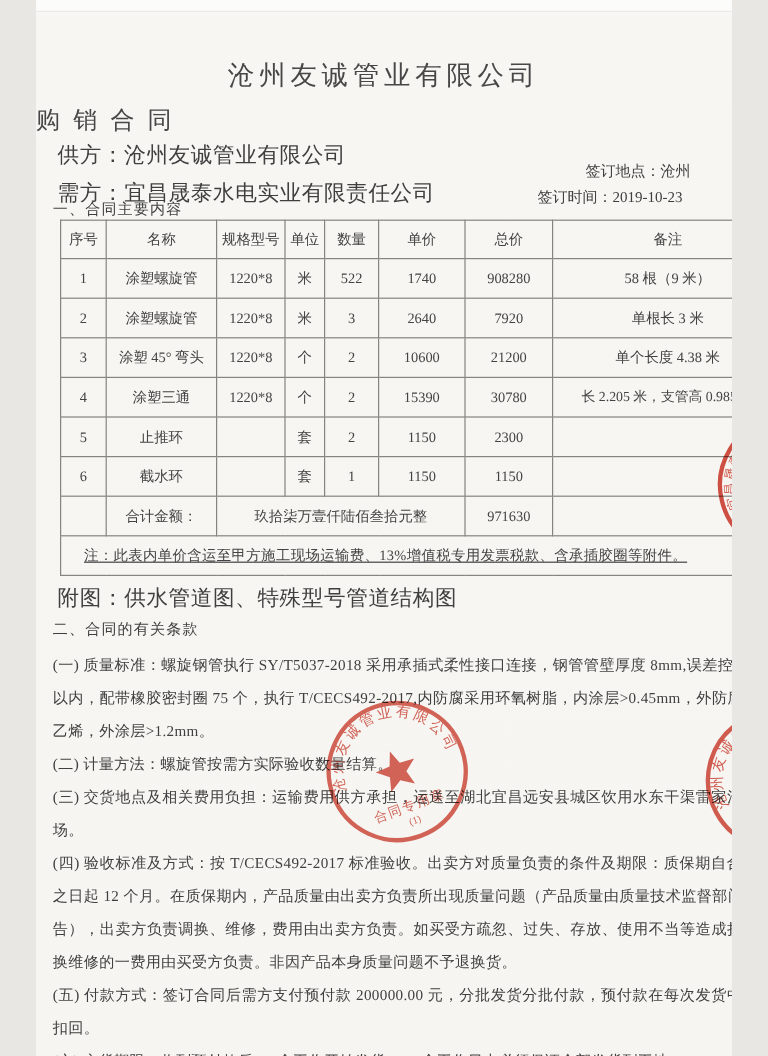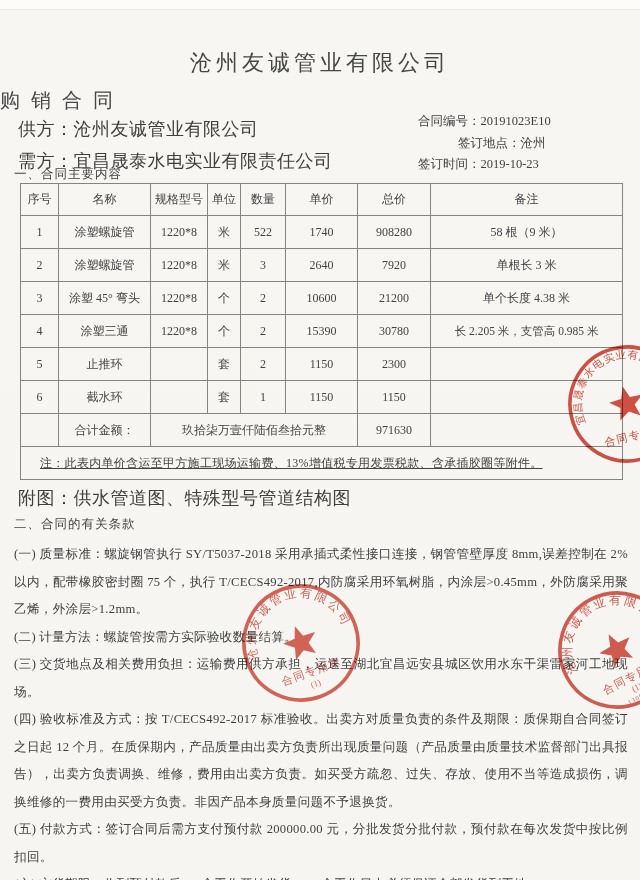--- a/index.html
+++ b/index.html
@@ -1,18 +1,18 @@
 <!DOCTYPE html>
 <html><head>
 <meta charset="utf-8">
 <style>
   html,body{margin:0;padding:0;}
   body{background:#e9e7e3;font-family:"Liberation Serif","DejaVu Serif",serif;}
   .page{
-    position:relative;width:640px;height:880px;margin:0 auto;
+    position:relative;width:580px;height:880px;margin:0 auto;
     background:linear-gradient(180deg,#fbfaf8 0,#f7f6f2 14px,#f6f5f1 100%);
     overflow:hidden;color:#3c3c3c;
   }
   .scan-edge{position:absolute;top:0;left:0;right:0;height:9px;background:#fcfcfb;border-bottom:1px solid #edebe7;}
   .company-title{position:absolute;top:48px;left:0;width:100%;text-align:center;
     font-size:22px;letter-spacing:4px;color:#474747;font-weight:500;}
   .doc-title{position:absolute;top:87px;left:0;width:100%;text-align:left;
     font-size:20px;letter-spacing:11px;color:#474747;font-weight:500;}
   .line{position:absolute;font-size:18px;letter-spacing:.5px;white-space:nowrap;color:#3f3f3f;}
   .supplier-line{top:117px;left:18px;}
@@ -49,21 +49,20 @@
 
 <div class="page">
   <div class="scan-edge"></div>
 
   <div class="company-title">沧州友诚管业有限公司</div>
   <div class="doc-title">购销合同</div>
 
   <div class="line supplier-line"><span>供方：</span><span>沧州友诚管业有限公司</span></div>
   <div class="line buyer-line"><span>需方：</span><span>宜昌晟泰水电实业有限责任公司</span></div>
 
-  <div class="meta meta-1"><span>合同编号：</span><span>20191023E10</span></div>
   <div class="meta meta-2"><span>签订地点：</span><span>沧州</span></div>
   <div class="meta meta-3"><span>签订时间：</span><span>2019-10-23</span></div>
 
   <div class="sec-title sec-1">一、合同主要内容</div>
 
   <table class="items">
     <colgroup>
       <col style="width:38px">
         <col style="width:92px">
         <col style="width:57px">

